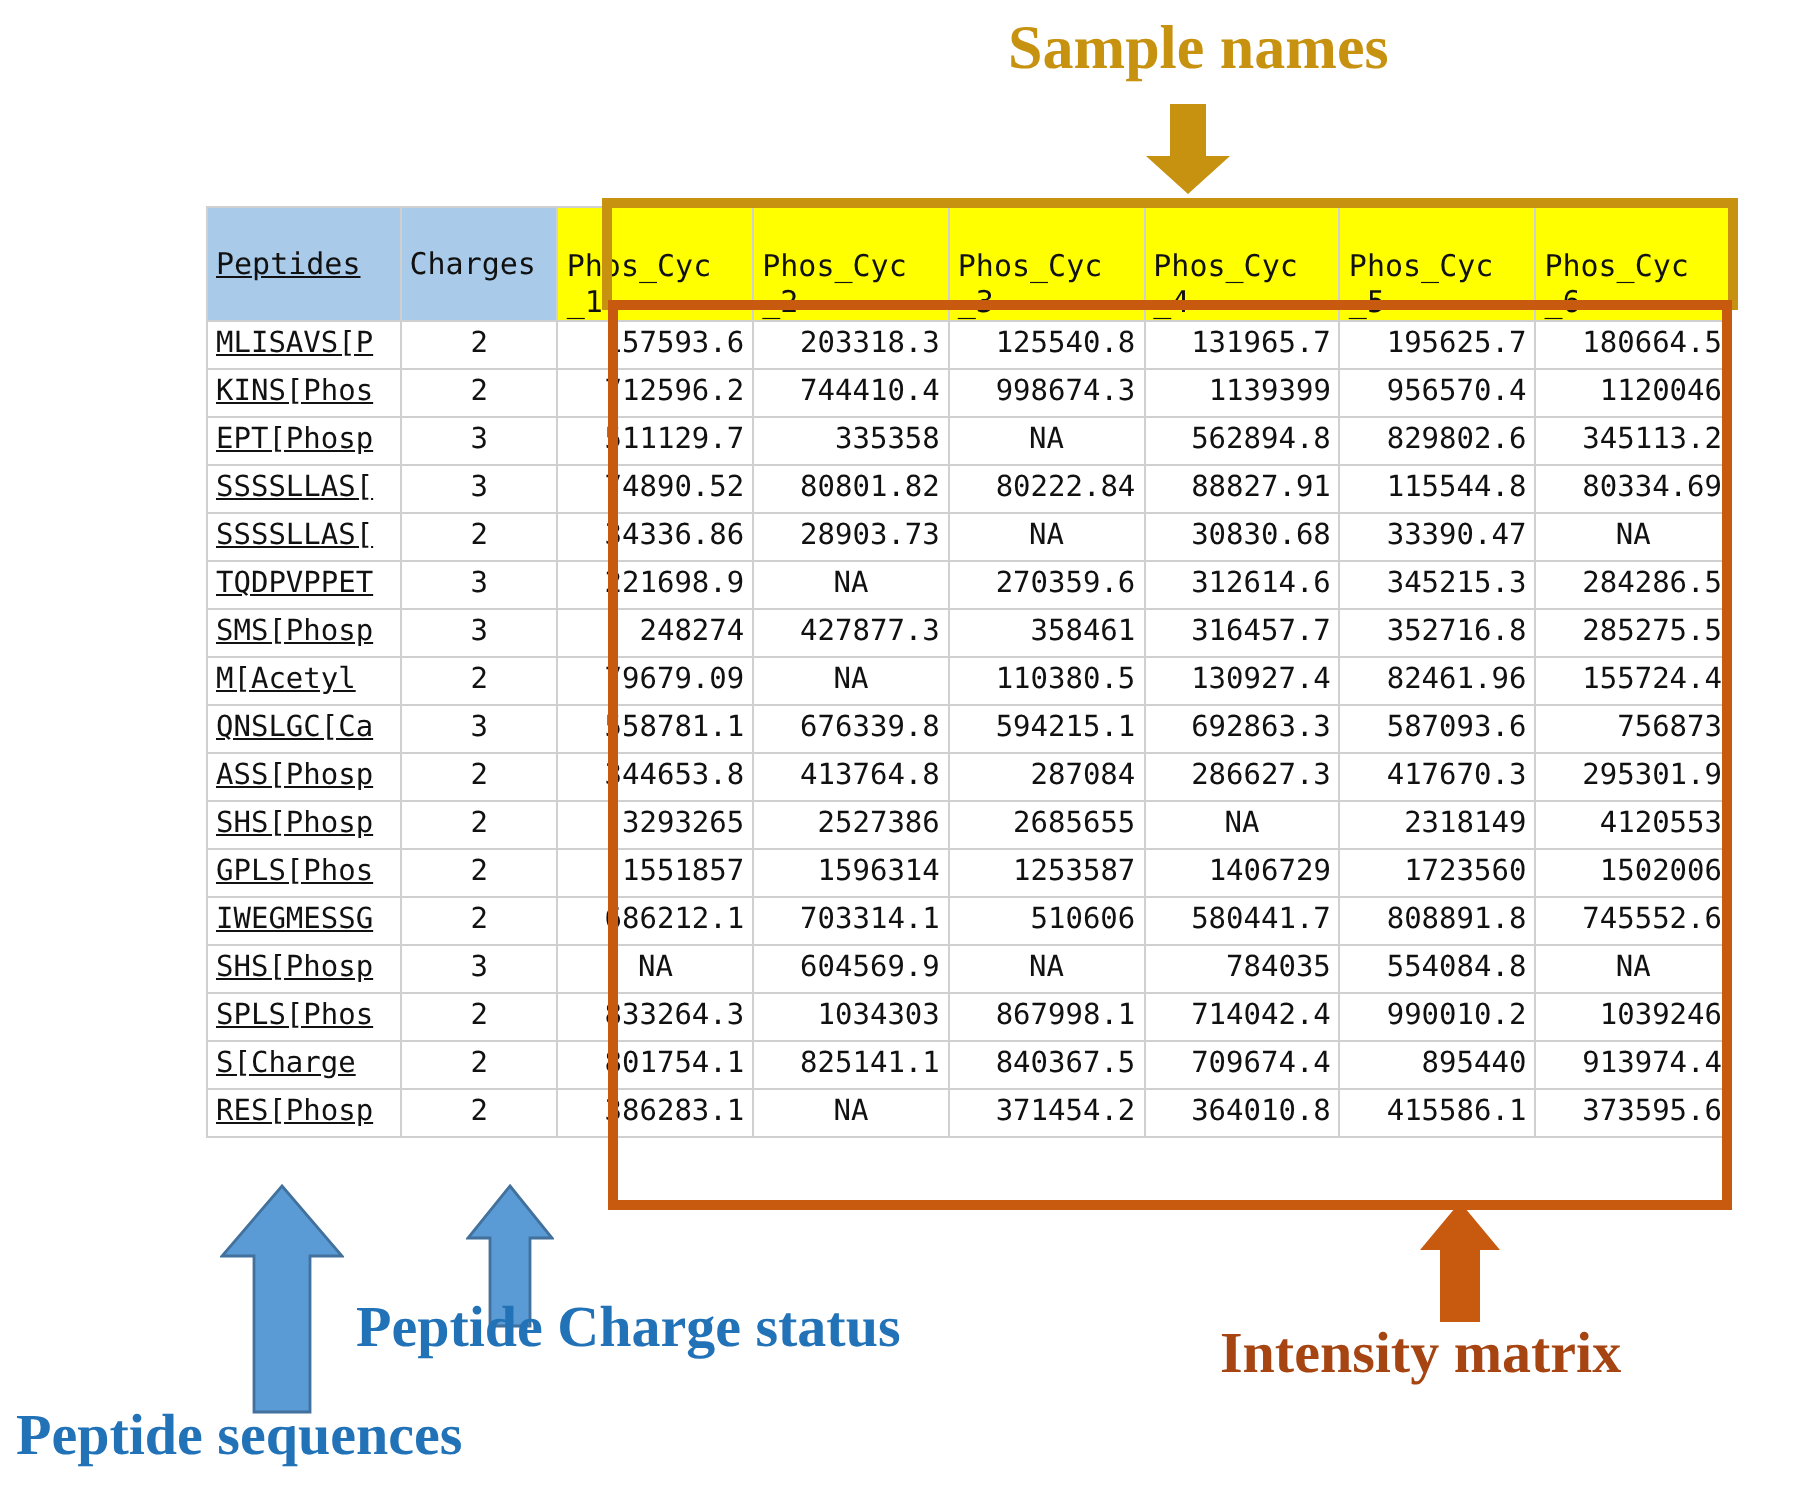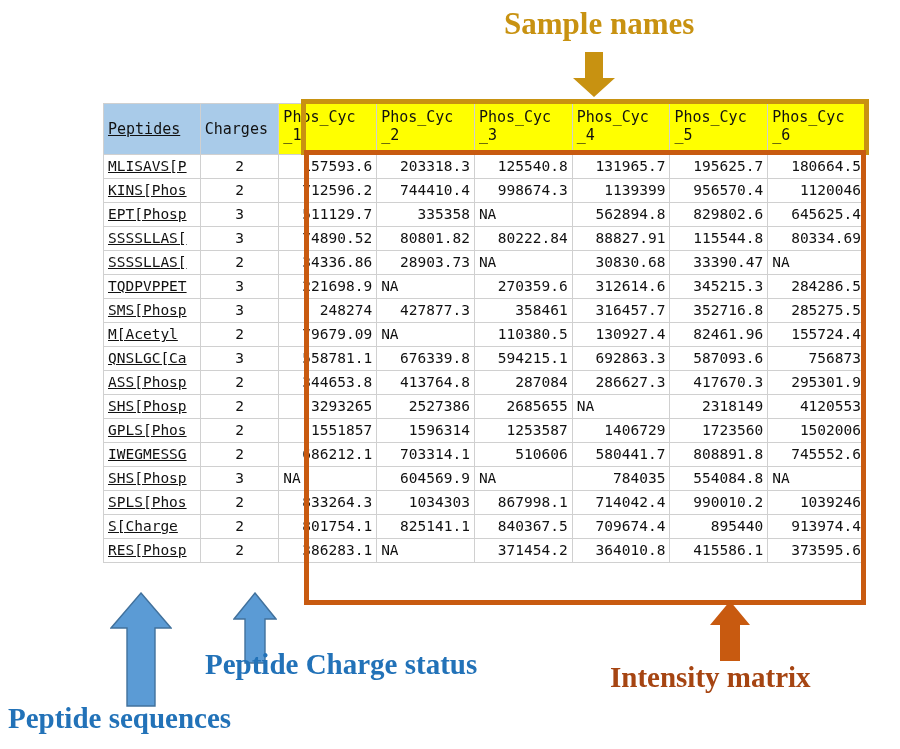--- a/index.html
+++ b/index.html
@@ -26,21 +26,20 @@
     left: 504px;
     top: 6px;
     font-size: 31px;
     color: #c89211;
   }
   #lbl-charge {
     left: 178px;
     top: 648px;
     font-size: 29px;
     color: #2272b8;
-    margin-left: 27px;
   }
   #lbl-seq {
     left: 8px;
     top: 702px;
     font-size: 29px;
     color: #2272b8;
   }
   #lbl-intensity {
     left: 610px;
     top: 661px;
@@ -105,36 +104,36 @@
     text-align: left;
     height: 50px;
     line-height: 50px;
     vertical-align: middle;
     font-size: 15px;
   }
   #sheet thead th.sample {
     background: #ffff00;
     height: 50px;
     line-height: 18px;
-    padding-top: 4px;
+    padding-top: 20px;
     vertical-align: top;
     white-space: normal;
     word-break: break-all;
     font-size: 15px;
   }
   
   .c-pep    { width: 96px; text-decoration: underline; }
   .c-chg    { width: 78px;  }
   .c-val    { width: 97px;  }
 
   td.num {
     text-align: right;
   }
   td.na {
-    text-align: left;
+    text-align: center;
   }
   td.chg {
     text-align: center;
   }
   td.pep {
     text-align: left;
     margin-top: 35px;
   }
 
   
@@ -203,21 +202,21 @@
         <td class="c-val num">1120046</td>
       </tr>
       <tr>
         <td class="c-pep pep">EPT[Phosp</td>
         <td class="c-chg chg">3</td>
         <td class="c-val num">511129.7</td>
         <td class="c-val num">335358</td>
         <td class="c-val na">NA</td>
         <td class="c-val num">562894.8</td>
         <td class="c-val num">829802.6</td>
-        <td class="c-val num">645625.4</td>
+        <td class="c-val num">345113.2</td>
       </tr>
       <tr>
         <td class="c-pep pep">SSSSLLAS[</td>
         <td class="c-chg chg">3</td>
         <td class="c-val num">74890.52</td>
         <td class="c-val num">80801.82</td>
         <td class="c-val num">80222.84</td>
         <td class="c-val num">88827.91</td>
         <td class="c-val num">115544.8</td>
         <td class="c-val num">80334.69</td>

